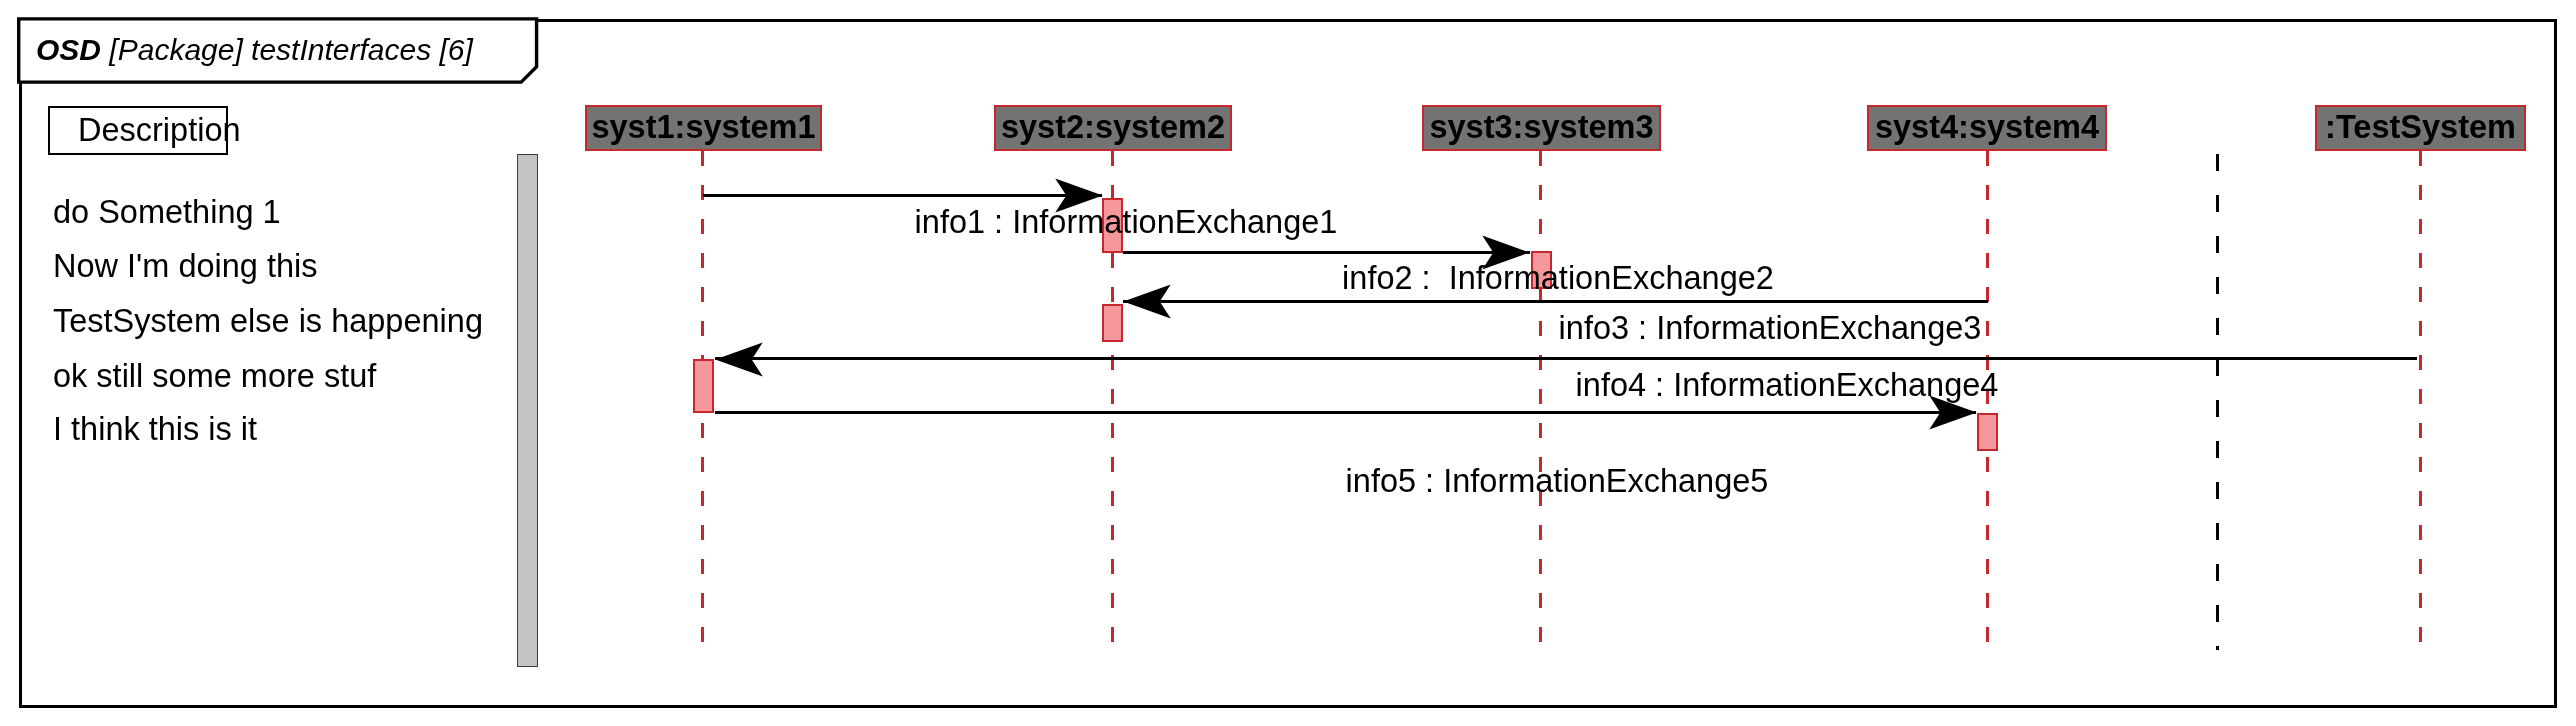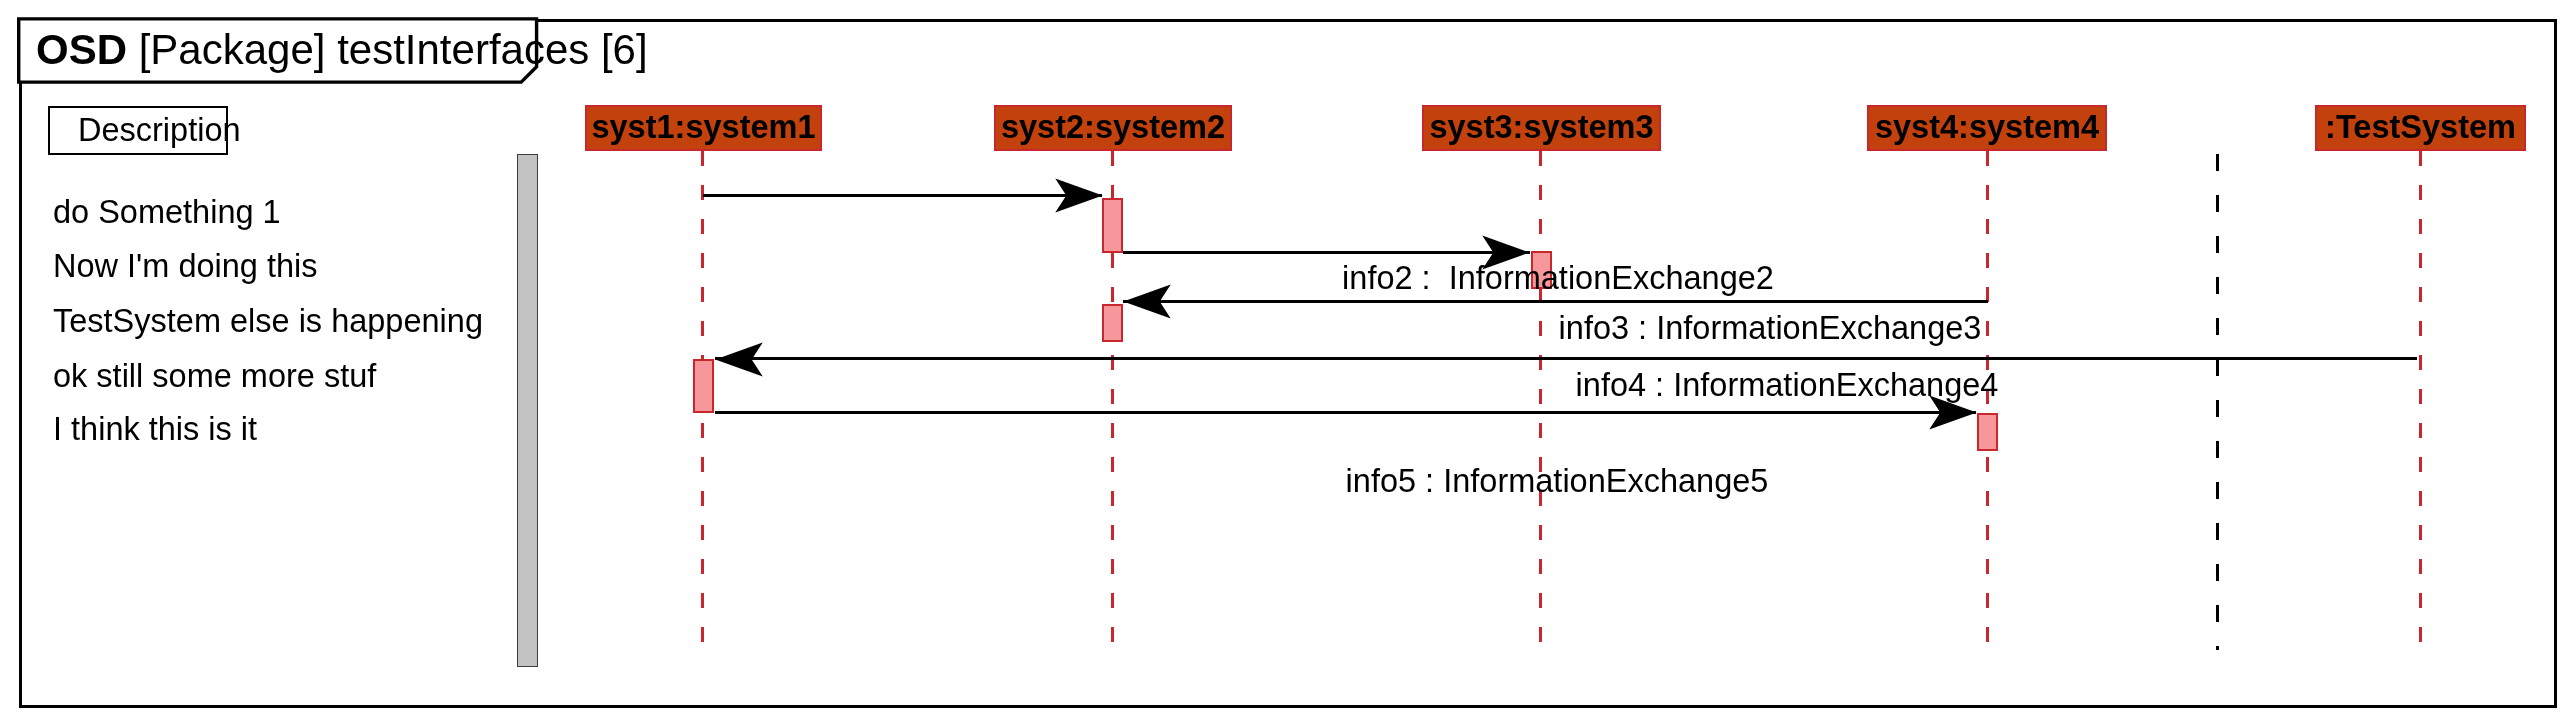--- a/index.html
+++ b/index.html
@@ -7,39 +7,39 @@
     position:relative;width:2576px;height:726px;background:#ffffff;
     font-family:"Liberation Sans", sans-serif;overflow:hidden;
   }
   .frame{
     position:absolute;left:19px;top:19px;width:2538px;height:689px;
     border:3.4px solid #000;box-sizing:border-box;z-index:0;
   }
   .title-tab-svg{position:absolute;left:17px;top:17px;z-index:5;}
   .title-text{
     position:absolute;left:36px;top:17px;height:65px;line-height:65px;
-    font-size:42px;color:#000;z-index:6;white-space:pre;
+    font-size:30px;color:#000;z-index:6;white-space:pre;font-style:italic;
   }
   .title-text .kw{font-weight:bold;}
   .desc-box{
     position:absolute;left:48px;top:106px;width:180px;height:49px;
     border:2.6px solid #000;box-sizing:border-box;background:#fff;
     font-size:32.5px;line-height:44px;text-align:center;z-index:2;padding-left:28px;
   }
   .desc-item{
     position:absolute;left:53px;font-size:32.5px;line-height:38px;color:#000;
     white-space:pre;z-index:2;
   }
   .gray-bar{
     position:absolute;left:517px;top:154px;width:21.4px;height:513px;
     background:#C3C3C3;border:1.7px solid #3C3C3C;box-sizing:border-box;z-index:2;
   }
   .lifeline-head{
     position:absolute;top:105px;height:46px;box-sizing:border-box;
-    border:2.6px solid #C8282D;background:#c2410c;color:#000;
+    border:2.6px solid #C8282D;background:#737373;color:#000;
     font-size:32.5px;font-weight:bold;text-align:center;line-height:41px;
     white-space:pre;z-index:3;
   }
   .vdash{
     position:absolute;width:3.4px;z-index:1;
     background:repeating-linear-gradient(to bottom,#C8282D 0 15.4px,transparent 15.4px 34px);
   }
   .vdash-black{
     position:absolute;width:3.4px;z-index:1;
     background:repeating-linear-gradient(to bottom,#000 0 17px,transparent 17px 41px);
@@ -88,20 +88,21 @@
     <div class="lifeline-head" style="left: 1867px; width: 240px;">syst4:system4</div>
     <div class="vdash" style="left: 2419px; top: 151px; height: 493px;"></div>
     <div class="lifeline-head" style="left: 2315px; width: 211px;">:TestSystem</div>
     <div class="vdash-black" style="left: 2216px; top: 154px; height: 496px;"></div>
     <div class="activation" style="left: 1102px; top: 198px; height: 55px;"></div>
     <div class="activation" style="left: 1531px; top: 251px; height: 38px;"></div>
     <div class="activation" style="left: 1102px; top: 304px; height: 38px;"></div>
     <div class="activation" style="left: 693px; top: 359px; height: 54px;"></div>
     <div class="activation" style="left: 1977px; top: 413px; height: 38px;"></div>
     <div class="msg-line" style="left: 703px; top: 194px; width: 399px;"></div>
+    <div class="msg-label" style="left: 1126px; top: 203px;">info1 : InformationExchange1</div>
     <div class="arrowhead" style="left: 1055px; top: 176px;">
       <svg width="48" height="39" viewBox="0 0 56 46">
         <polygon points="0,3 56,23 0,43 13,23" fill="#000"></polygon>
       </svg>
     </div>
     <div class="msg-line" style="left: 1123px; top: 251px; width: 407px;"></div>
     <div class="msg-label" style="left: 1558px; top: 259px;">info2 :  InformationExchange2</div>
     <div class="arrowhead" style="left: 1482px; top: 233px;">
       <svg width="48" height="39" viewBox="0 0 56 46">
         <polygon points="0,3 56,23 0,43 13,23" fill="#000"></polygon>

